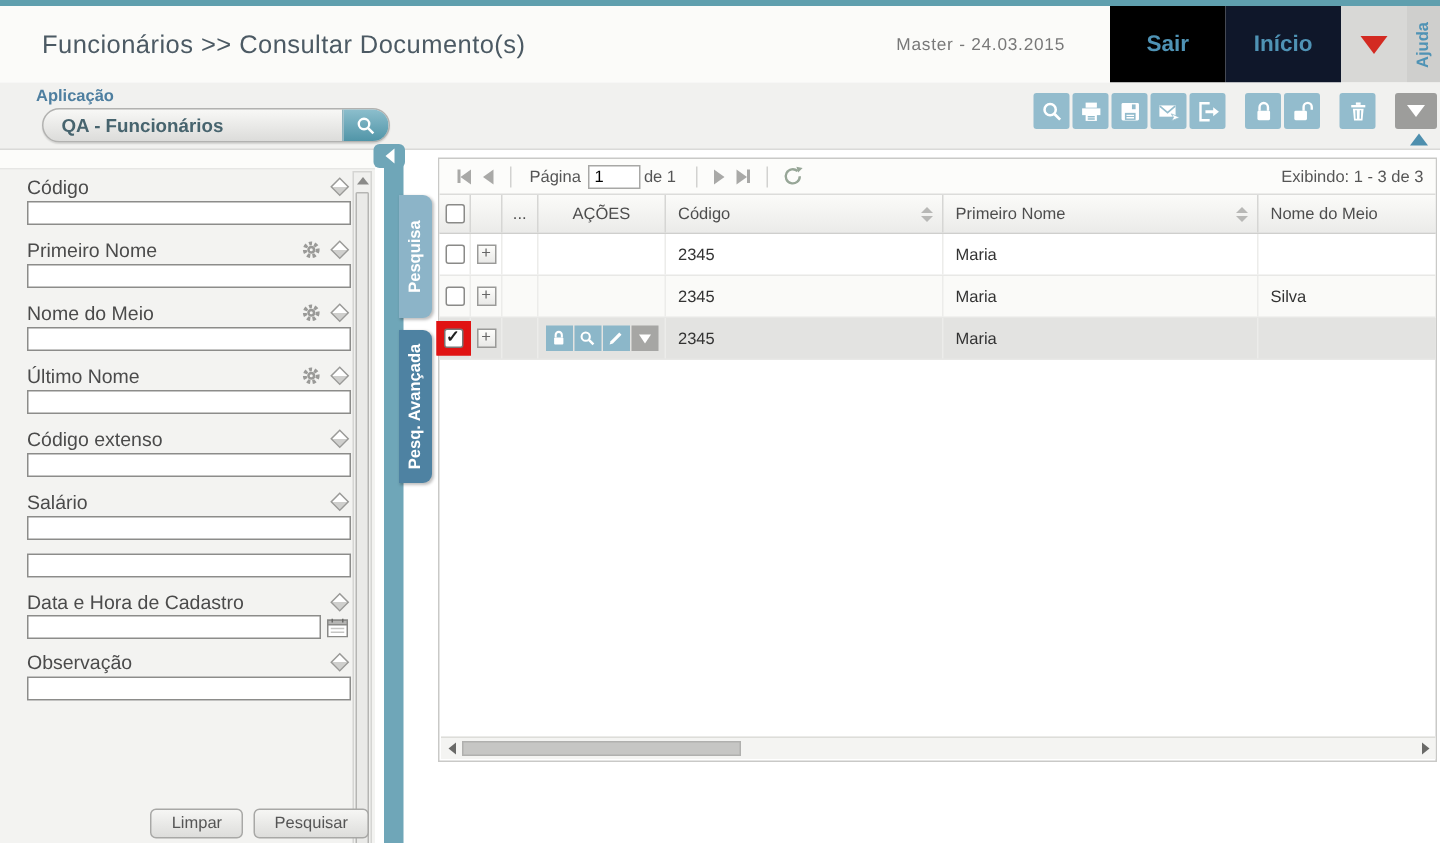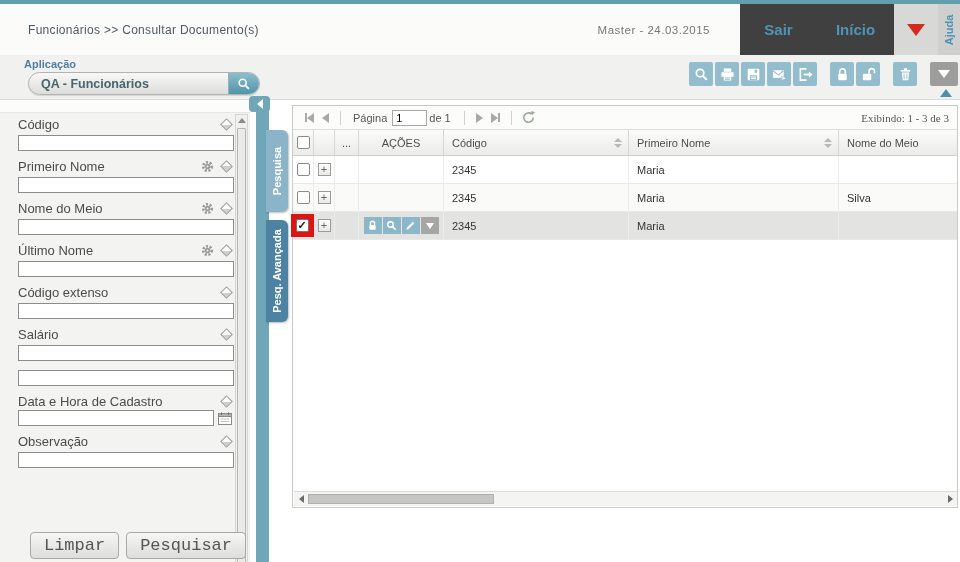--- a/index.html
+++ b/index.html
@@ -2,26 +2,26 @@
 <html><head>
 <meta charset="utf-8">
 <style>
   * { margin:0; padding:0; box-sizing:border-box; }
   html,body { width:960px; height:562px; }
   body { font-family:"Liberation Sans", sans-serif; background:#fff; position:relative; overflow:hidden; }
 
   
   .top-strip { position:absolute; top:0; left:0; width:960px; height:4px; background:#5f9fae; }
   .header { position:absolute; top:4px; left:0; width:960px; height:51px; background:#fbfbf9; display:flex; align-items:stretch; }
-  .title { align-self:center; margin-left:28px; font-size:12px; color:#4c5a64; letter-spacing:.3px; }
+  .title { align-self:center; margin-left:28px; font-size:17px; color:#4c5a64; letter-spacing:.3px; }
   .header-right { margin-left:auto; display:flex; align-items:stretch; }
   .master { align-self:center; font-size:11.5px; color:#787878; padding-right:30px; letter-spacing:.5px; }
   .hbtn { width:77px; display:flex; align-items:center; justify-content:center; font-size:15px; font-weight:bold; color:#4f93b5; cursor:pointer; }
-  .hbtn.sair { background:#404040; }
-  .hbtn.inicio { background:#404040; }
+  .hbtn.sair { background:#000000; }
+  .hbtn.inicio { background:#0f172a; }
   .caret-cell { width:44px; background:#d8d8d6; display:flex; align-items:center; justify-content:center; }
   .red-tri { width:0; height:0; border-left:9px solid transparent; border-right:9px solid transparent; border-top:12px solid #d32a22; }
   .ajuda { width:22px; background:#cfcfcd; display:flex; align-items:center; justify-content:center; }
   .ajuda span { transform:rotate(-90deg); white-space:nowrap; font-size:11px; font-weight:bold; color:#4f93b5; }
 
   
   .appbar { position:absolute; top:55px; left:0; width:960px; height:45px; background:#f1f1ef; border-bottom:1px solid #dadad8; }
   .app-label { position:absolute; left:24px; top:3px; font-size:11px; font-weight:bold; color:#4e7fa0; }
   .app-pill { position:absolute; left:28px; top:17px; width:232px; height:23px; border:1px solid #b2b2b0; border-radius:12px; background:linear-gradient(#f8f8f6,#dcdcda); display:flex; align-items:center; overflow:hidden; box-shadow:0 1px 1px rgba(0,0,0,.12); }
   .app-pill-text { flex:1; padding-left:12px; font-size:12.5px; font-weight:bold; color:#47646e; }
@@ -45,21 +45,21 @@
   .fld { width:216px; height:16px; border:1px solid #8c8c8a; background:#fff; font-size:12px; padding:0 3px; font-family:"Liberation Sans",sans-serif; }
   .date-row { display:flex; align-items:center; }
   .fld.date { width:196px; }
   .cal { margin-left:4px; cursor:pointer; line-height:0; }
   .sb-scroll { position:absolute; right:2px; top:14px; width:13px; height:518px; background:#f0f0ee; border:1px solid #d5d5d3; }
   .sb-arrow { position:absolute; left:0; width:11px; height:11px; display:flex; align-items:center; justify-content:center; }
   .sb-arrow.up { top:0; }
   .tri-up-s { width:0; height:0; border-left:4px solid transparent; border-right:4px solid transparent; border-bottom:5px solid #8a8a88; }
   .sb-thumb { position:absolute; left:1px; top:13px; width:9px; height:460px; background:#eaeae8; border:1px solid #b5b5b3; border-radius:1px; }
   .sb-buttons { position:absolute; bottom:3px; right:4px; display:flex; gap:7px; }
-  .sbtn { padding:3px 13px; font-size:17px; color:#555; border:1px solid #a8a8a6; border-radius:4px; background:linear-gradient(#f6f6f4,#dddddb); cursor:pointer; font-family:Liberation Mono, monospace; }
+  .sbtn { padding:3px 13px; font-size:11px; color:#555; border:1px solid #a8a8a6; border-radius:4px; background:linear-gradient(#f6f6f4,#dddddb); cursor:pointer; font-family:Liberation Sans, sans-serif; }
 
   
   .rail { position:absolute; left:256px; top:97px; width:13px; height:465px; background:#6fa6b8; border-radius:5px 5px 0 0; }
   .rail-top { position:absolute; left:249px; top:96px; width:21px; height:16px; background:#6fa6b8; border-radius:4px; display:flex; align-items:center; justify-content:center; cursor:pointer; }
   .tri-left-w { width:0; height:0; border-top:5px solid transparent; border-bottom:5px solid transparent; border-right:6px solid #fff; }
   .vtab { position:absolute; left:266px; width:22px; border-radius:0 6px 6px 0; display:flex; align-items:center; justify-content:center; cursor:pointer; box-shadow:1px 1px 2px rgba(0,0,0,.25); }
   .vtab span { transform:rotate(-90deg); white-space:nowrap; color:#fff; font-size:11px; font-weight:bold; }
   .vtab.pesquisa { top:130px; height:82px; background:#8cb4c8; }
   .vtab.avancada { top:220px; height:102px; background:#4e82a2; }
 
@@ -68,21 +68,21 @@
   .pager { height:24px; background:#fcfcfa; border-bottom:1px solid #dcdcda; display:flex; align-items:center; padding:0 8px; font-size:11px; color:#555; }
   .pgbtn { display:flex; align-items:center; margin:0 4px; cursor:pointer; }
   .tri-l { width:0; height:0; border-top:5px solid transparent; border-bottom:5px solid transparent; border-right:7px solid #a9a9a7; }
   .tri-r { width:0; height:0; border-top:5px solid transparent; border-bottom:5px solid transparent; border-left:7px solid #a9a9a7; }
   .bar-v { width:2px; height:9px; background:#a9a9a7; }
   .pg-sep { width:1px; height:14px; background:#d2d2d0; margin:0 7px; }
   .pg-label { margin:0 5px; }
   .pg-input { width:35px; height:16px; border:1px solid #a8a8a6; font-size:11px; padding:0 3px; font-family:"Liberation Sans",sans-serif; }
   .pg-of { margin:0 6px 0 2px; }
   .refresh { margin-left:2px; cursor:pointer; line-height:0; }
-  .showing { margin-left:auto; font-size:11px; color:#555;font-family:Liberation Serif, serif; }
+  .showing { margin-left:auto; font-size:11px; color:#555; }
 
   .thead { display:flex; height:26px; background:linear-gradient(#fbfbf9,#ebebe9); border-bottom:1px solid #cfcfcd; font-size:11px; color:#4d4d4d; }
   .th { display:flex; align-items:center; border-right:1px solid #d6d6d4; padding:0 0 0 8px; }
   .trow { display:flex; height:28px; font-size:11px; color:#333; border-bottom:1px solid #e8e8e6; background:#fff; }
   .trow.alt { background:#fafaf8; }
   .trow.selected { background:#e3e3e1; }
   .td { display:flex; align-items:center; border-right:1px solid #ececea; padding:0 0 0 8px; overflow:visible; }
   .c-check { width:21px; justify-content:center; padding:0; }
   .c-expand { width:21px; justify-content:center; padding:0; }
   .c-dots { width:24px; justify-content:center; padding:0; }

